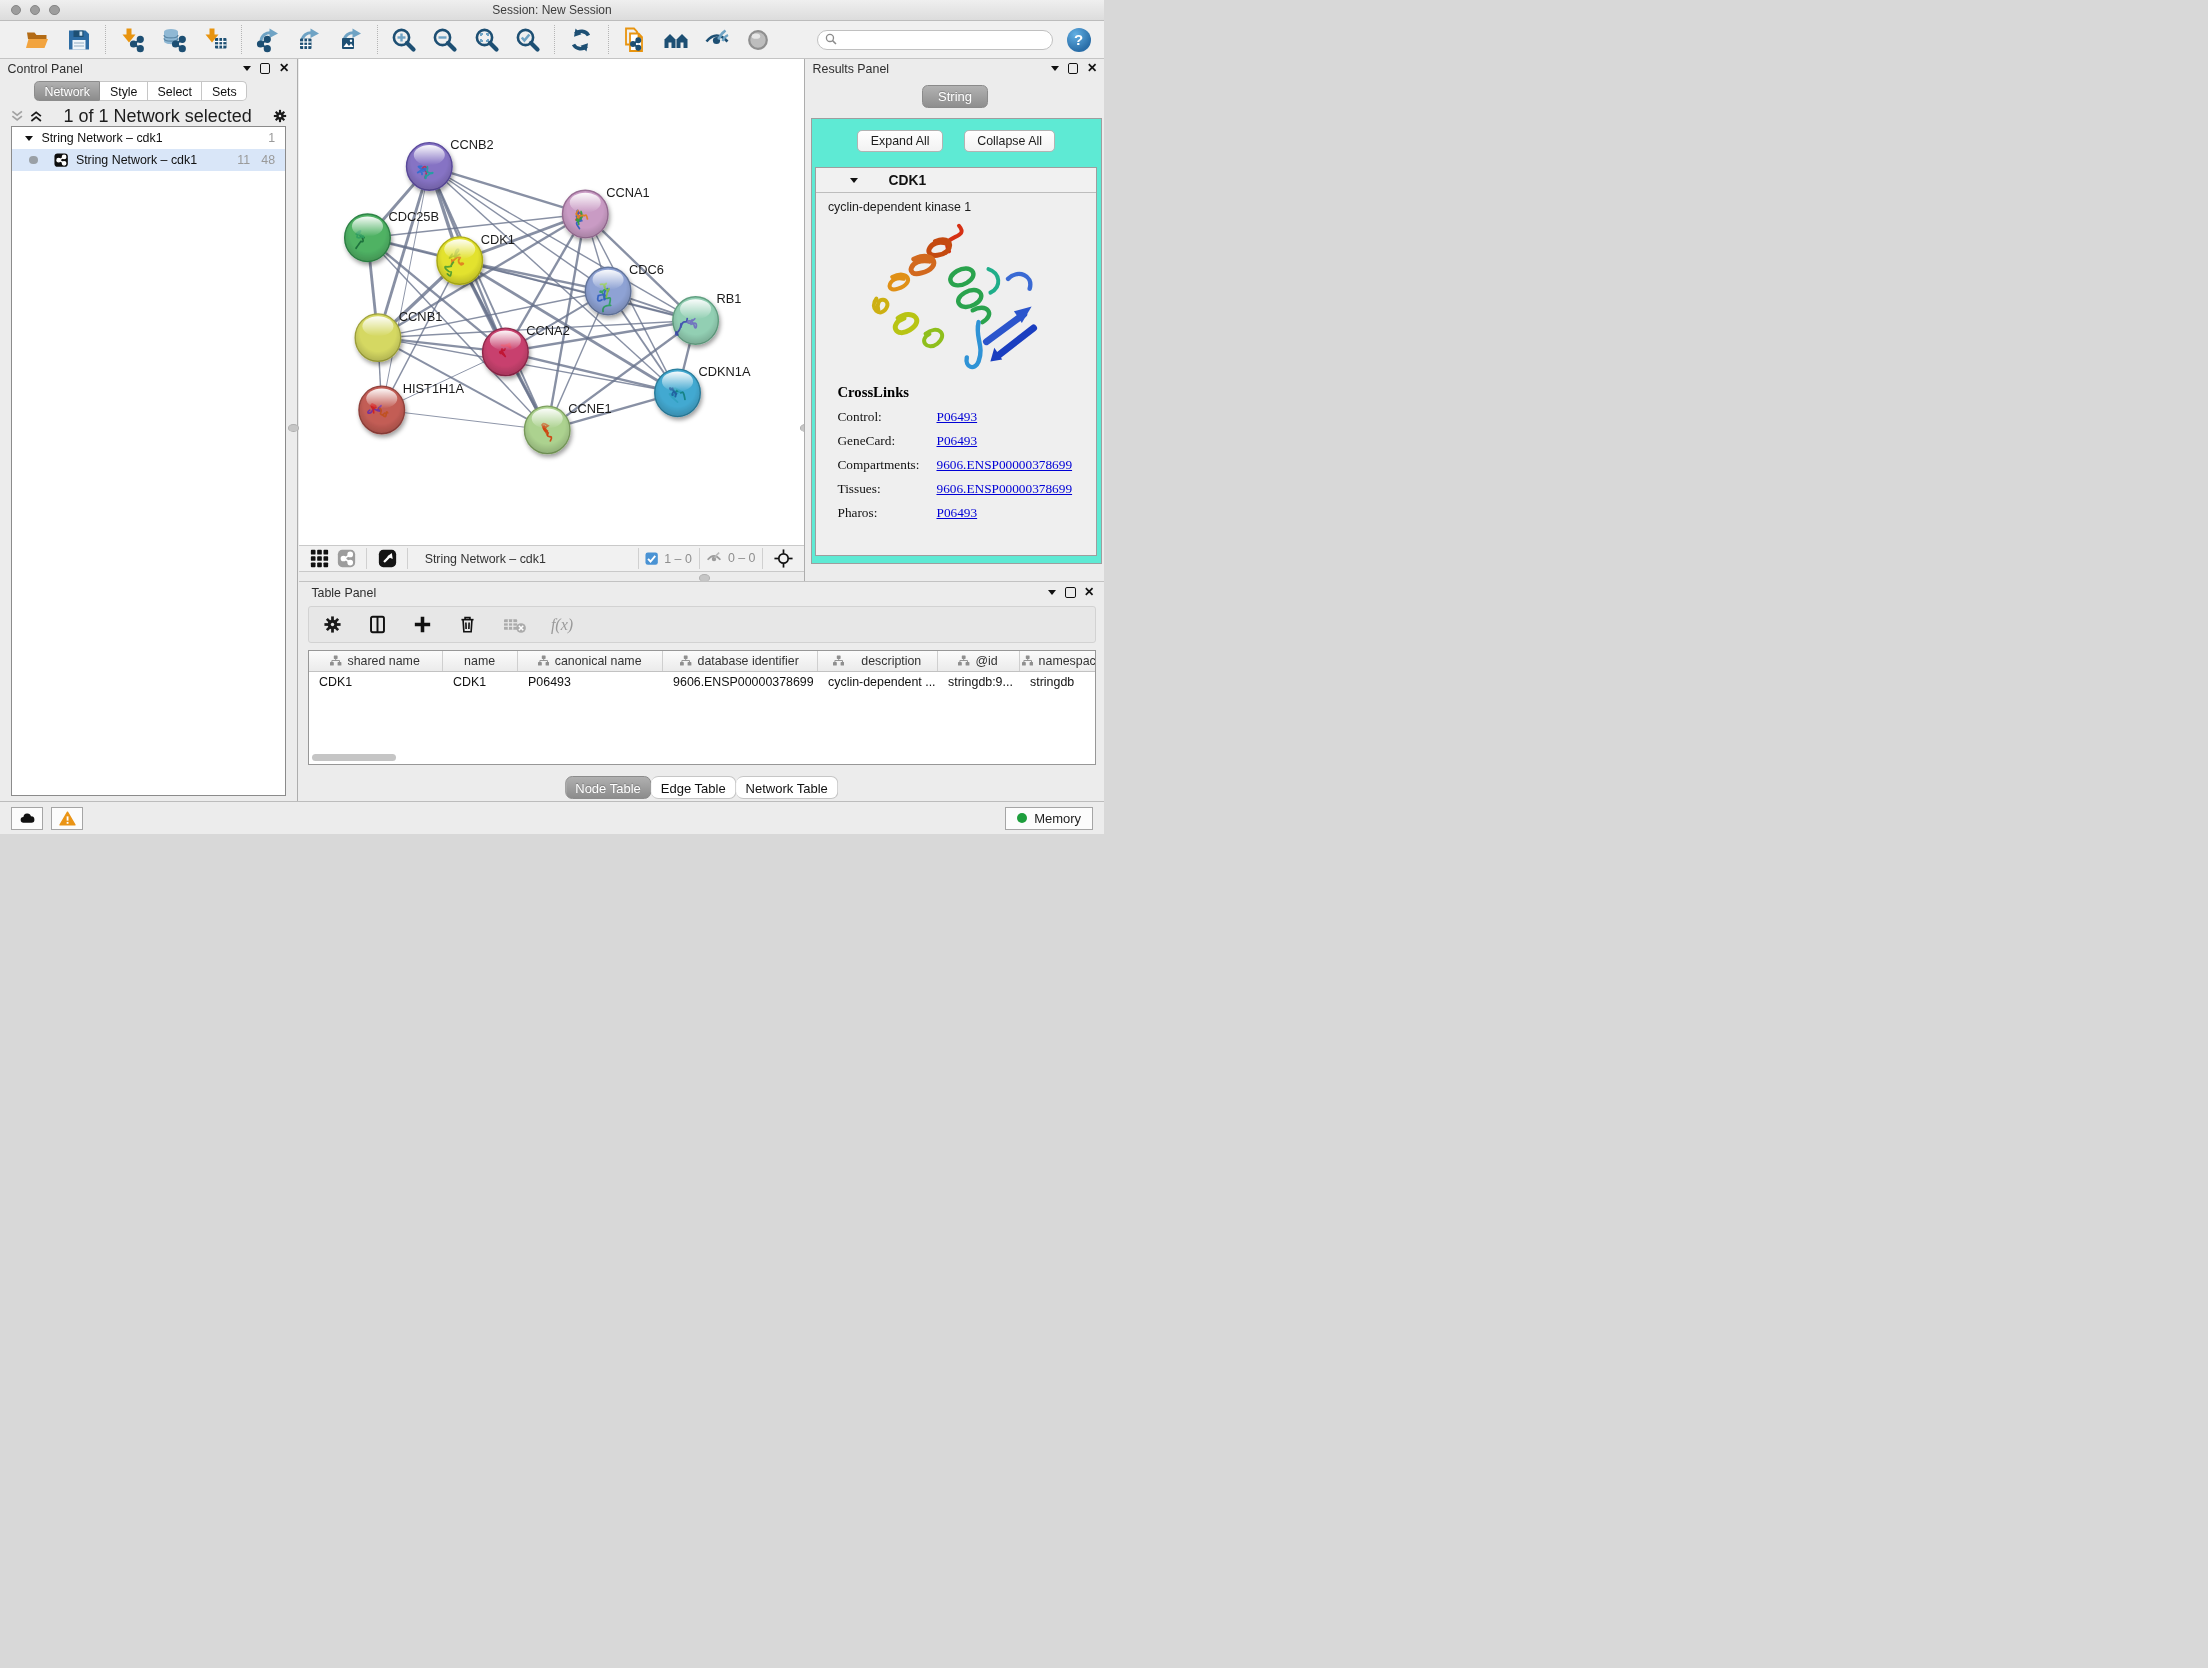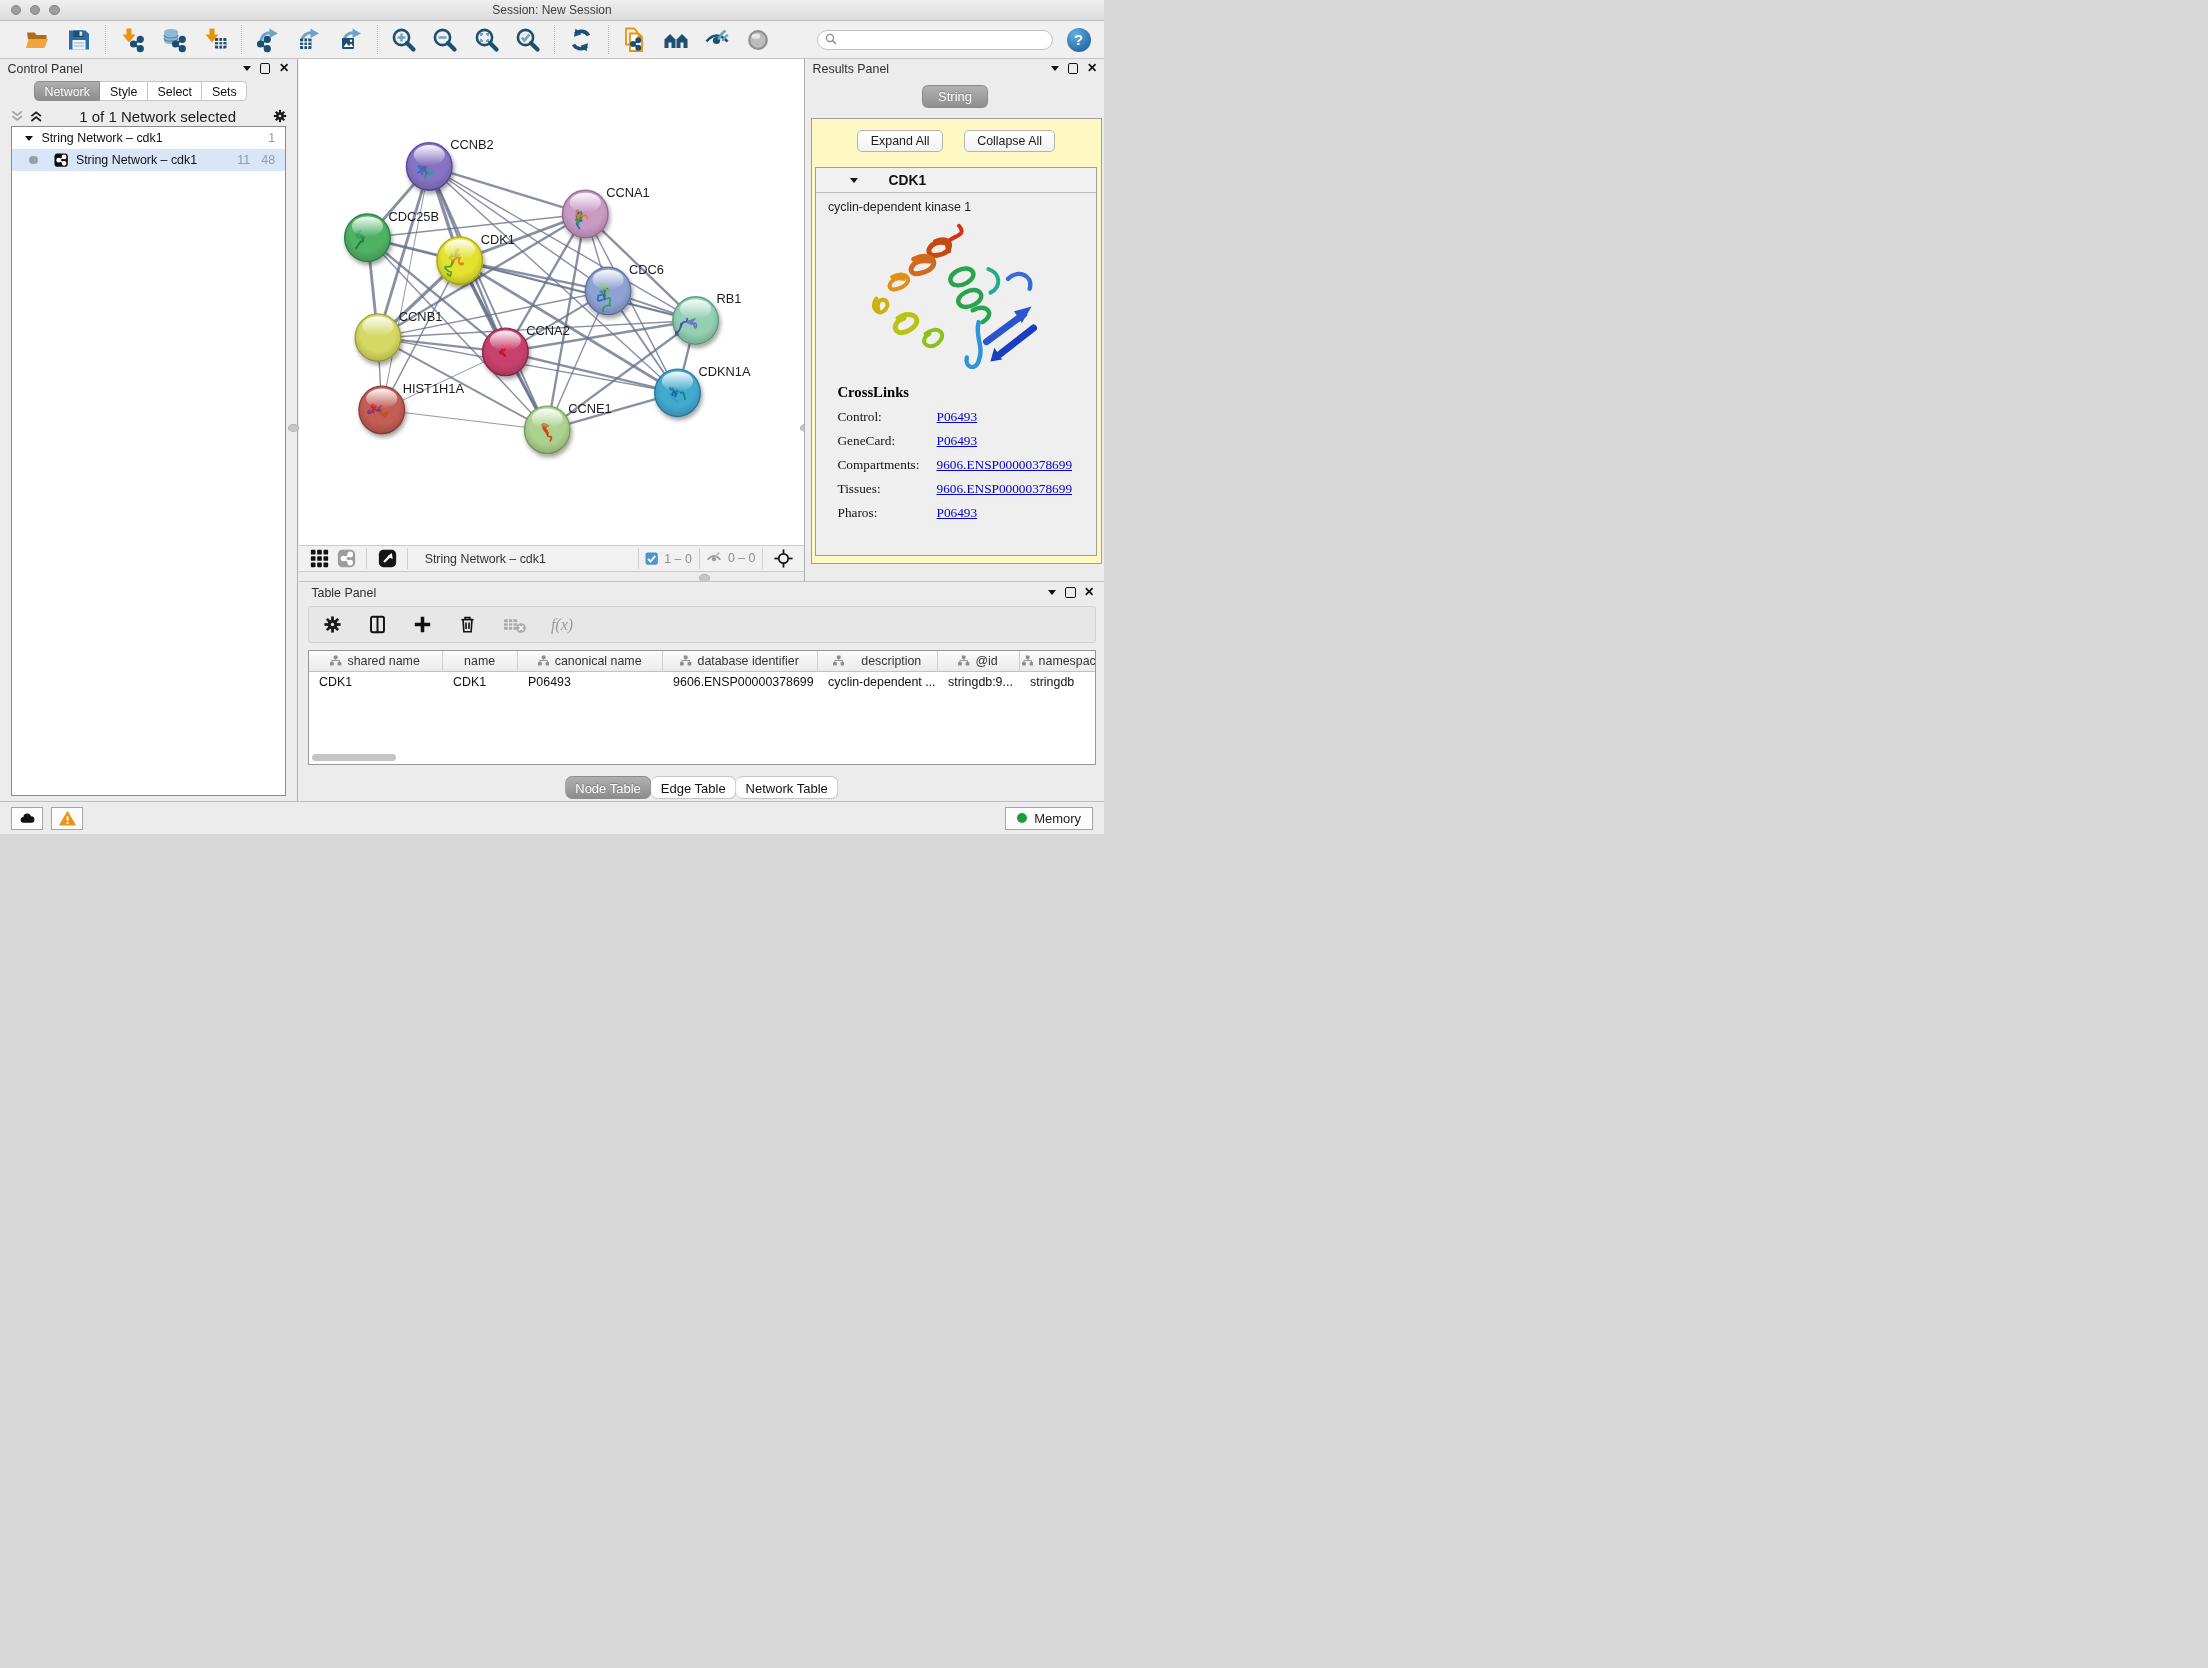--- a/index.html
+++ b/index.html
@@ -24,42 +24,42 @@
   .tri-dn{width:0;height:0;border-left:4.8px solid transparent;border-right:4.8px solid transparent;border-top:5.7px solid #111;}
   .fl-box{width:8.6px;height:8.6px;border:1.5px solid #111;border-radius:1.9px;}
   .x-ic{font-size:12.4px;font-weight:bold;color:#111;line-height:9.5px;}
   
   .control-panel{position:absolute;left:0;top:59px;width:298px;bottom:33px;border-right:1px solid #adadad;background:#ececec;box-sizing:border-box;}
   .cp-tabs{display:flex;margin:2.9px 0 0 34px;height:20px;}
   .tabseg{font-size:12.4px;padding:0 9.5px;line-height:20px;background:#fff;border:1px solid #c6c6c6;border-left:none;color:#111;cursor:pointer;white-space:nowrap;}
   .tabseg:first-child{border-left:1px solid #c6c6c6;border-radius:4.8px 0 0 4.8px;}
   .tabseg:last-child{border-radius:0 4.8px 4.8px 0;}
   .tabseg.sel{background:linear-gradient(#b0b0b0,#8c8c8c);color:#fff;border-color:#8c8c8c;text-shadow:0 -1px 1px rgba(0,0,0,.25);}
-  .cp-options{display:flex;align-items:center;height:21px;margin-top:4.8px;padding:0 9.5px;font-size:15px;color:#1d1d1d;}
+  .cp-options{display:flex;align-items:center;height:21px;margin-top:4.8px;padding:0 9.5px;font-size:18px;color:#1d1d1d;}
   .cp-options .txt{flex:1;text-align:center;}
   .cp-list{position:absolute;left:11.4px;right:11.4px;top:67px;bottom:4.8px;background:#fff;border:1px solid #8b8b8b;overflow:hidden;}
   .cp-row{height:22px;display:flex;align-items:center;font-size:12.4px;color:#111;}
   .cp-row .num{color:#9a9a9a;}
   .cp-row.sel{background:#d9e6f8;}
   .dot{width:8.6px;height:8.6px;border-radius:50%;background:#9aa0a6;}
   
   .network-view{position:absolute;left:299px;top:59px;width:505px;height:522px;}
   .canvas{position:absolute;left:0;top:0;right:0;height:486px;background:#fff;}
   .net-toolbar{position:absolute;left:0;right:0;top:486px;height:27px;background:#f1f1f1;border-top:1px solid #c9c9c9;border-bottom:1px solid #c9c9c9;box-sizing:border-box;display:flex;align-items:center;padding:0 7.6px;font-size:12.4px;}
   .net-strip{position:absolute;left:0;right:0;top:513px;height:9.5px;background:#ececec;}
   .nt-ic{width:19px;height:19px;margin:0 3.8px;flex:none;cursor:pointer;}
   .nt-ic svg{width:100%;height:100%;display:block;}
   .nt-sep{width:0;height:21px;border-left:1px solid #d0d0d0;margin:0 6.7px;}
   .nt-name{margin-left:9.5px;color:#333;}
   .nt-counts{display:flex;align-items:center;color:#8e8e8e;}
   .handle-dot{position:absolute;width:8.6px;height:5.7px;border-radius:50%;background:#c6c6c6;border:1px solid #b0b0b0;}
   
   .results-panel{position:absolute;left:804px;top:59px;width:301px;height:522px;border-left:1px solid #adadad;background:#ececec;box-sizing:border-box;}
   .rp-tab{position:absolute;top:26px;left:50%;transform:translateX(-50%);padding:2.9px 15px;font-size:13px;color:#fff;background:linear-gradient(#b2b2b2,#8e8e8e);border:1px solid #8a8a8a;border-radius:5.7px;text-shadow:0 -1px 1px rgba(0,0,0,.25);cursor:pointer;}
-  .rp-outer{position:absolute;left:5.7px;right:2.9px;top:59px;height:444px;border:1px solid #9e9e9e;background:#fef9c3;}
+  .rp-outer{position:absolute;left:5.7px;right:2.9px;top:59px;height:444px;border:1px solid #9e9e9e;background:#5eead4;}
   .rp-btnrow{display:flex;justify-content:center;gap:21px;margin-top:11.4px;}
   .rp-btn{background:linear-gradient(#ffffff,#f2f2f2);border:1px solid #b3b3b3;border-radius:4.8px;font-size:12.4px;padding:2.9px 12.4px;cursor:pointer;color:#1c1c1c;}
   .rp-inner{position:absolute;left:3.8px;right:3.8px;top:48px;bottom:6.7px;border:1px solid #9e9e9e;background:#efefef;overflow:hidden;}
   .rp-genehdr{height:24px;background:#f1f1f1;border-bottom:1px solid #bdbdbd;display:flex;align-items:center;}
   .rp-genehdr .tri-dn{margin-left:34px;}
   .gene-name{font-weight:bold;font-size:13.8px;margin-left:30px;color:#111;}
   .gene-desc{font-size:12.4px;color:#1c1c1c;margin:6.7px 0 0 11.4px;}
   .protein-fig{display:block;margin:1.9px auto 0 auto;}
   .xl{font-family:"Liberation Serif",serif;margin:1.9px 0 0 21px;}
   .xl-title{font-weight:bold;font-size:14.7px;color:#000;margin-bottom:6px;}

